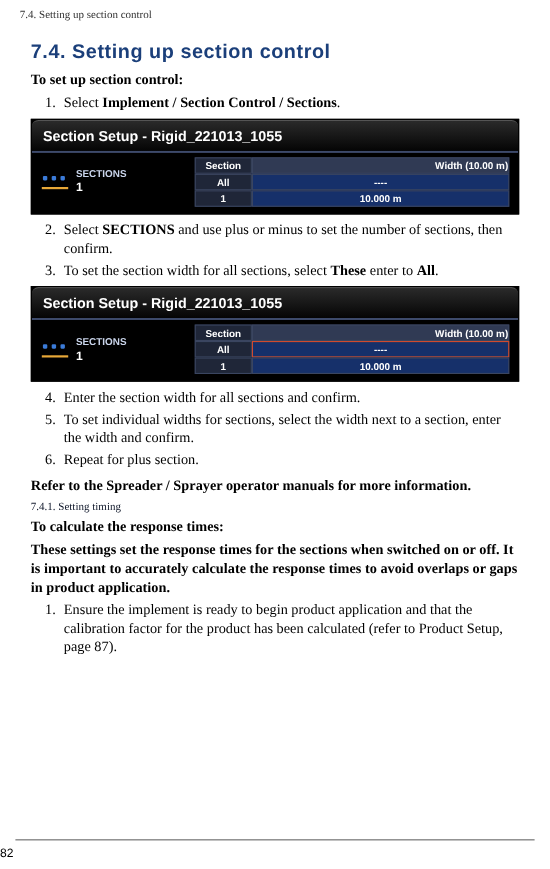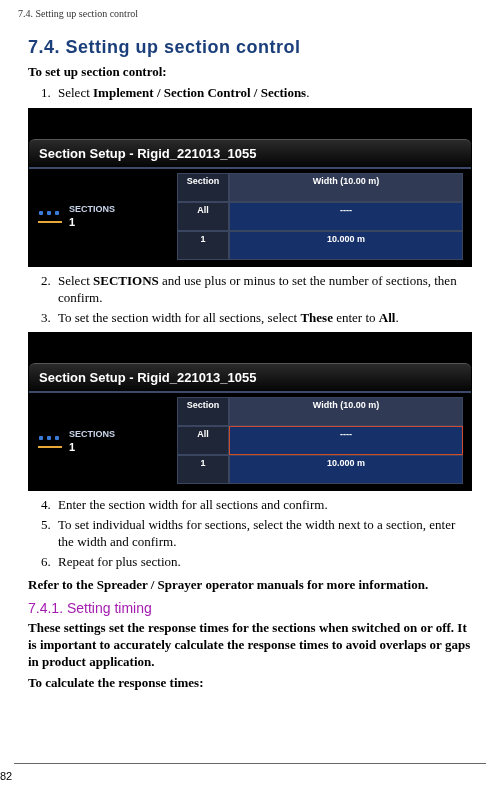--- a/index.html
+++ b/index.html
@@ -23,24 +23,24 @@
   }
   h1.sec-title {
     font-family: Arial, Helvetica, sans-serif;
     font-size: 18px;
     font-weight: bold;
     color: #1b3f7a;
     letter-spacing: 0.5px;
     margin-bottom: 6px;
   }
   h2.sub-title {
-    font-family: Liberation Sans, sans-serif;
-    font-size: 14px;
+    font-family: Liberation Serif, serif;
+    font-size: 10px;
     font-weight: normal;
-    color: #a21caf;
+    color: #0f172a;
     margin: 6px 0 4px 0;
   }
   p.body { margin: 4px 0; line-height: 1.3; font-weight: bold; }
   ol.steps { margin: 4px 0 6px 0; padding-left: 22px; }
   ol.steps li { margin: 3px 0 3px 4px; line-height: 1.3; padding-left: 4px; }
   strong { font-weight: bold; }
 
   
   .screenshot {
     width: 100%;
@@ -51,21 +51,20 @@
   }
   .titlebar {
     background: linear-gradient(to bottom, #2a2a2a, #050505);
     color: #fff;
     font-weight: bold;
     font-size: 13px;
     padding: 6px 10px;
     border-bottom: 2px solid #3d4a6b;
     border-top: 1px solid #555;
     border-radius: 6px 6px 0 0;
-    margin-top: 30px;
   }
   .shot-body {
     display: flex;
     align-items: center;
     padding: 4px 8px 6px 8px;
     gap: 10px;
   }
   .left-panel {
     display: flex;
     flex-direction: row;
@@ -105,27 +104,27 @@
     font-size: 11px;
     font-weight: bold;
     margin-top: 2px;
   }
 
   .table {
     flex: 1;
     font-size: 9px;
     color: #fff;
   }
-  .trow { display: flex; height: 29px; line-height: 15px; }
+  .trow { display: flex; height: 15px; line-height: 15px; }
   .thcell {
     text-align: center;
     font-weight: bold;
   }
   .c-section { width: 52px; background: #1f2638; border: 1px solid #3a4560; }
-  .c-width   { flex: 1;    background: #303a54; border: 1px solid #3a4560; }
+  .c-width   { flex: 1;    background: #303a54; border: 1px solid #3a4560; text-align: right; }
   .c-widthval{ flex: 1;    background: #16306a; border: 1px solid #3a4560; }
   .c-widthval.hl { outline: 1.5px solid #d04a2e; outline-offset: -1px; }
 
   .page-num {
     position: absolute;
     bottom: 8px;
     left: 0;
     font-size: 11px;
     font-family: Arial, Helvetica, sans-serif;
   }
@@ -227,19 +226,22 @@
 
   <ol class="steps" start="4">
     <li>Enter the section width for all sections and confirm.</li>
     <li>To set individual widths for sections, select the width next to a section, enter the width and confirm.</li>
     <li>Repeat for plus section.</li>
   </ol>
 
   <p class="body">Refer to the Spreader / Sprayer operator manuals for more information.</p>
 
   <h2 class="sub-title">7.4.1. Setting timing</h2>
+  <p class="body">To calculate the response times:</p>
   <p class="body">These settings set the response times for the sections when switched on or off. It is important to accurately calculate the response times to avoid overlaps or gaps in product application.</p>
-  <p class="body">To calculate the response times:</p>
-
+
+  <ol class="steps" start="1">
+    <li>Ensure the implement is ready to begin product application and that the calibration factor for the product has been calculated (refer to Product Setup, page 87).</li>
+  </ol>
 </div>
 
 <div class="footer-line"></div>
 <div class="page-num">82</div>
 
 </body></html>

